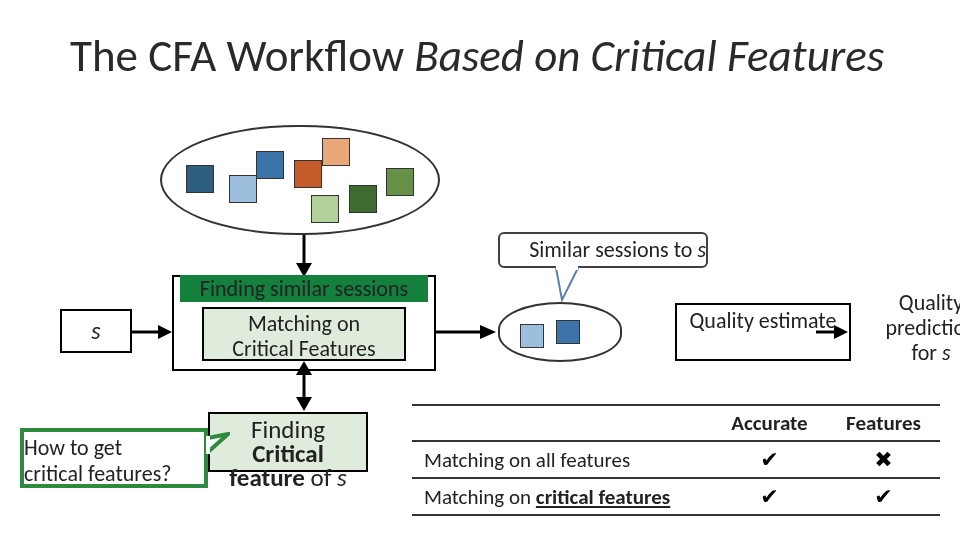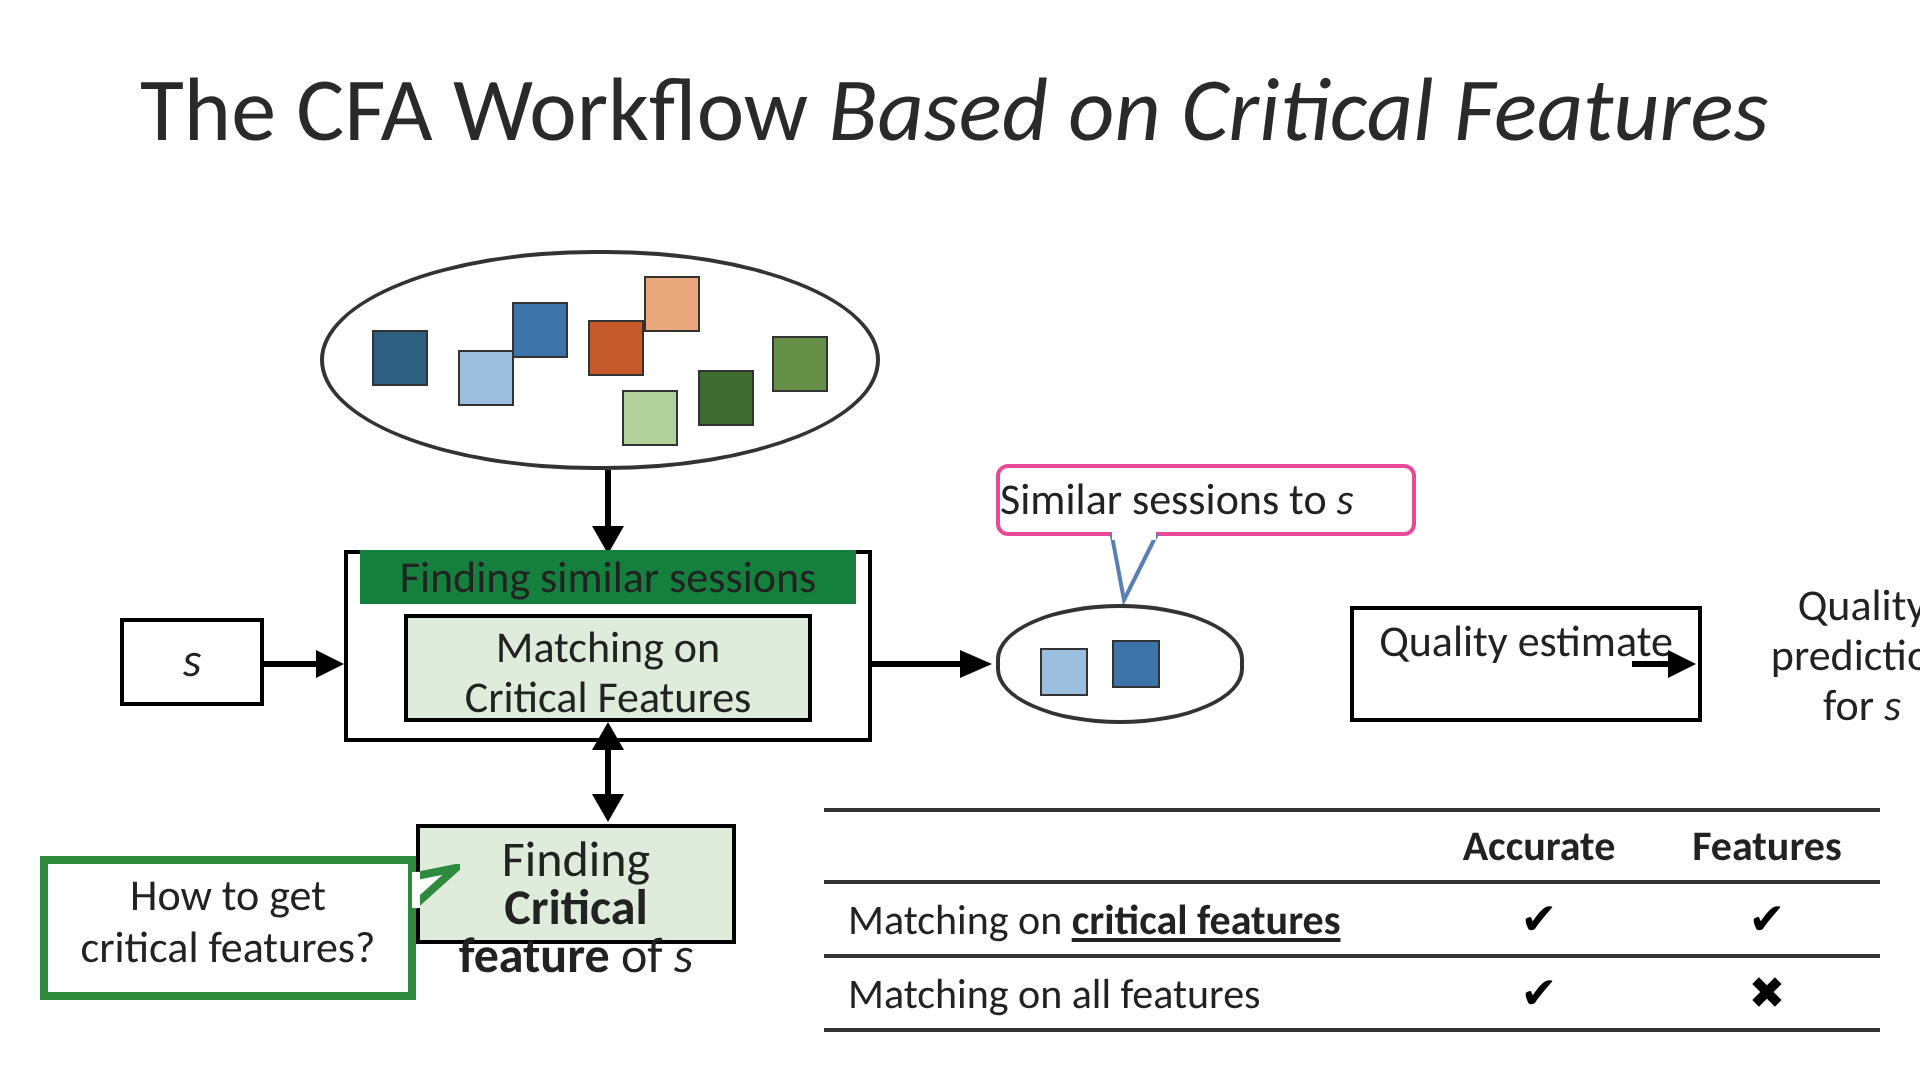--- a/index.html
+++ b/index.html
@@ -73,23 +73,23 @@
     font-size: 22px;
     line-height: 25px;
     padding-top: 2px;
   }
 
   
   .callout {
     position: absolute;
     left: 498px; top: 232px;
     width: 210px; height: 36px;
-    border: 2px solid #ec4899;
+    border: 2px solid #404040;
     border-radius: 6px;
-    text-align: left;
+    text-align: right;
     font-size: 22px;
     line-height: 32px;
     background: #fff;
   }
 
   
   .ellipse-small {
     position: absolute;
     left: 498px; top: 302px;
     width: 124px; height: 60px;
@@ -129,23 +129,22 @@
     text-align: center;
     font-size: 25px;
     line-height: 24px;
     padding: 4px 18px 0;
   }
 
   
   .how-box {
     position: absolute;
     left: 20px; top: 428px;
-    width: 188px; height: 72px;
+    width: 188px; height: 60px;
     border: 4px solid #2e8b3e;
-    text-align: center;
     font-size: 22px;
     line-height: 26px;
     padding-top: 3px;
     background:#fff;
   }
 
   
   .tbl {
     position: absolute;
     left: 412px; top: 404px;
@@ -261,25 +260,25 @@
 <table class="tbl">
   <thead>
     <tr>
       <th class="rowh"></th>
       <th>Accurate</th>
       <th>Features</th>
     </tr>
   </thead>
   <tbody>
     <tr>
+      <td class="rowh">Matching on all features</td>
+      <td class="check">✔</td>
+      <td class="cross">✖</td>
+    </tr>
+    <tr>
       <td class="rowh">
         <span>Matching on </span><b class="str u">critical features</b>
       </td>
       <td class="check">✔</td>
       <td class="check">✔</td>
     </tr>
-    <tr>
-      <td class="rowh">Matching on all features</td>
-      <td class="check">✔</td>
-      <td class="cross">✖</td>
-    </tr>
   </tbody>
 </table>
 
 </body></html>

